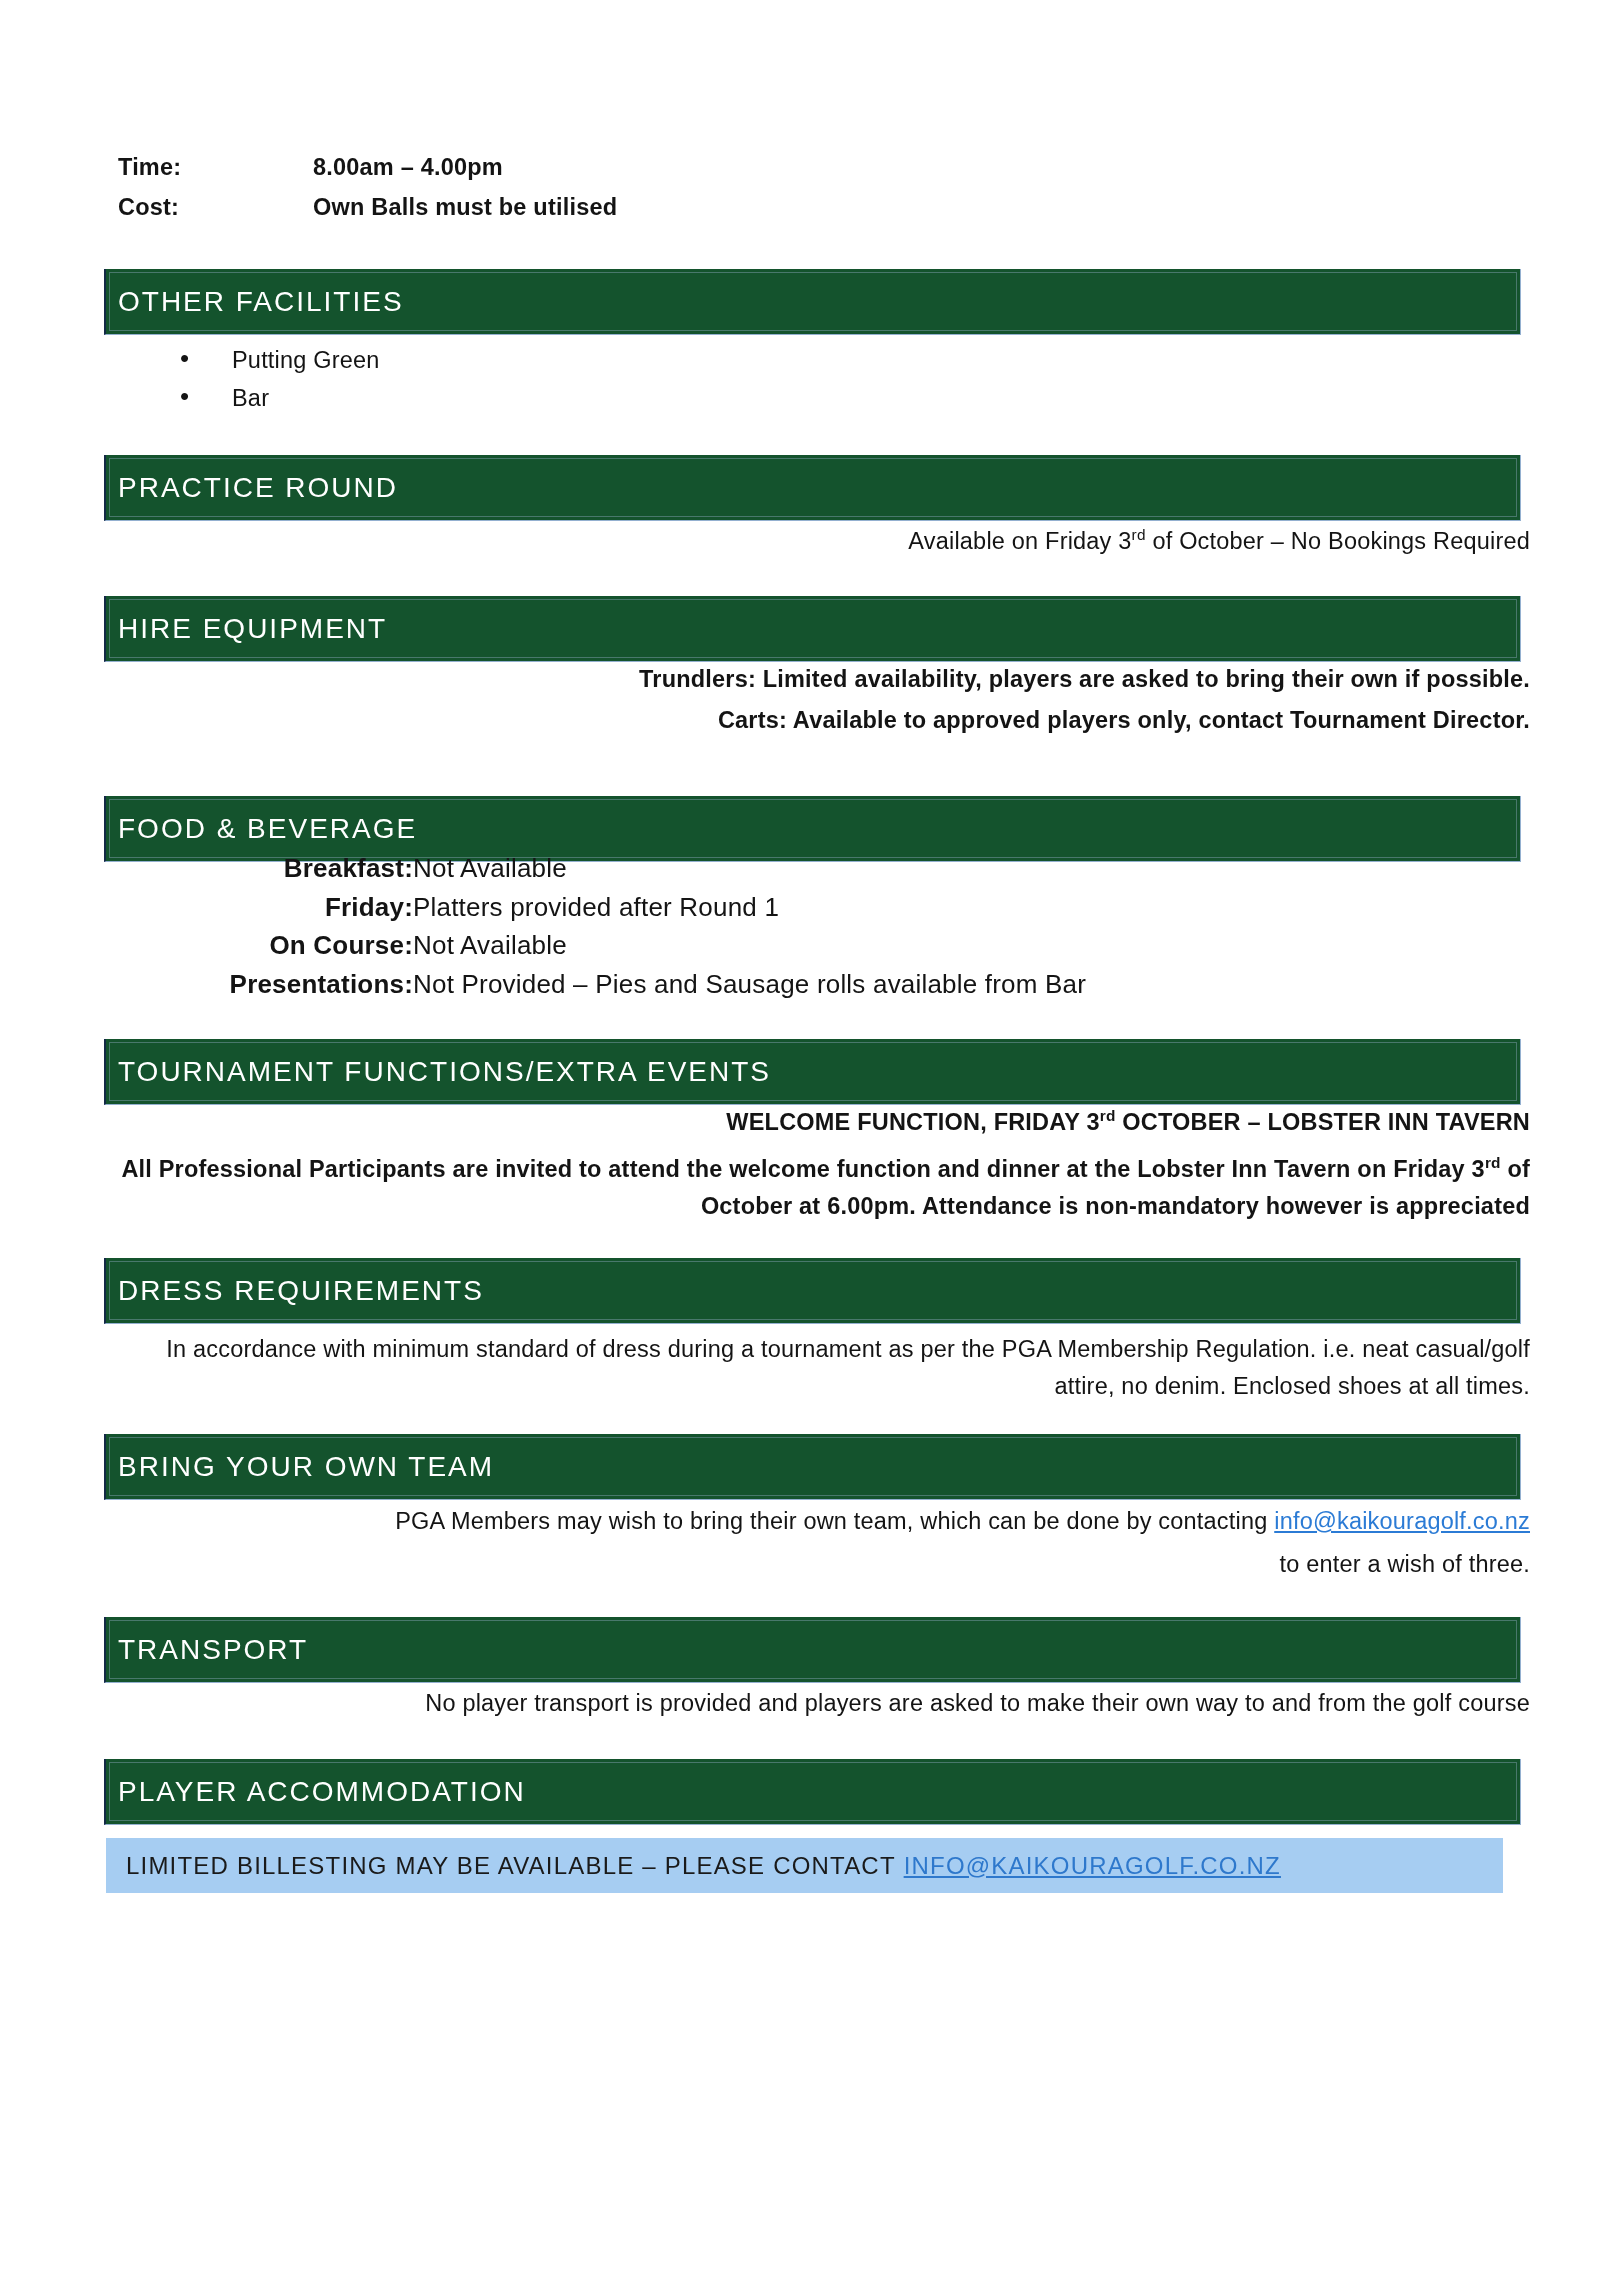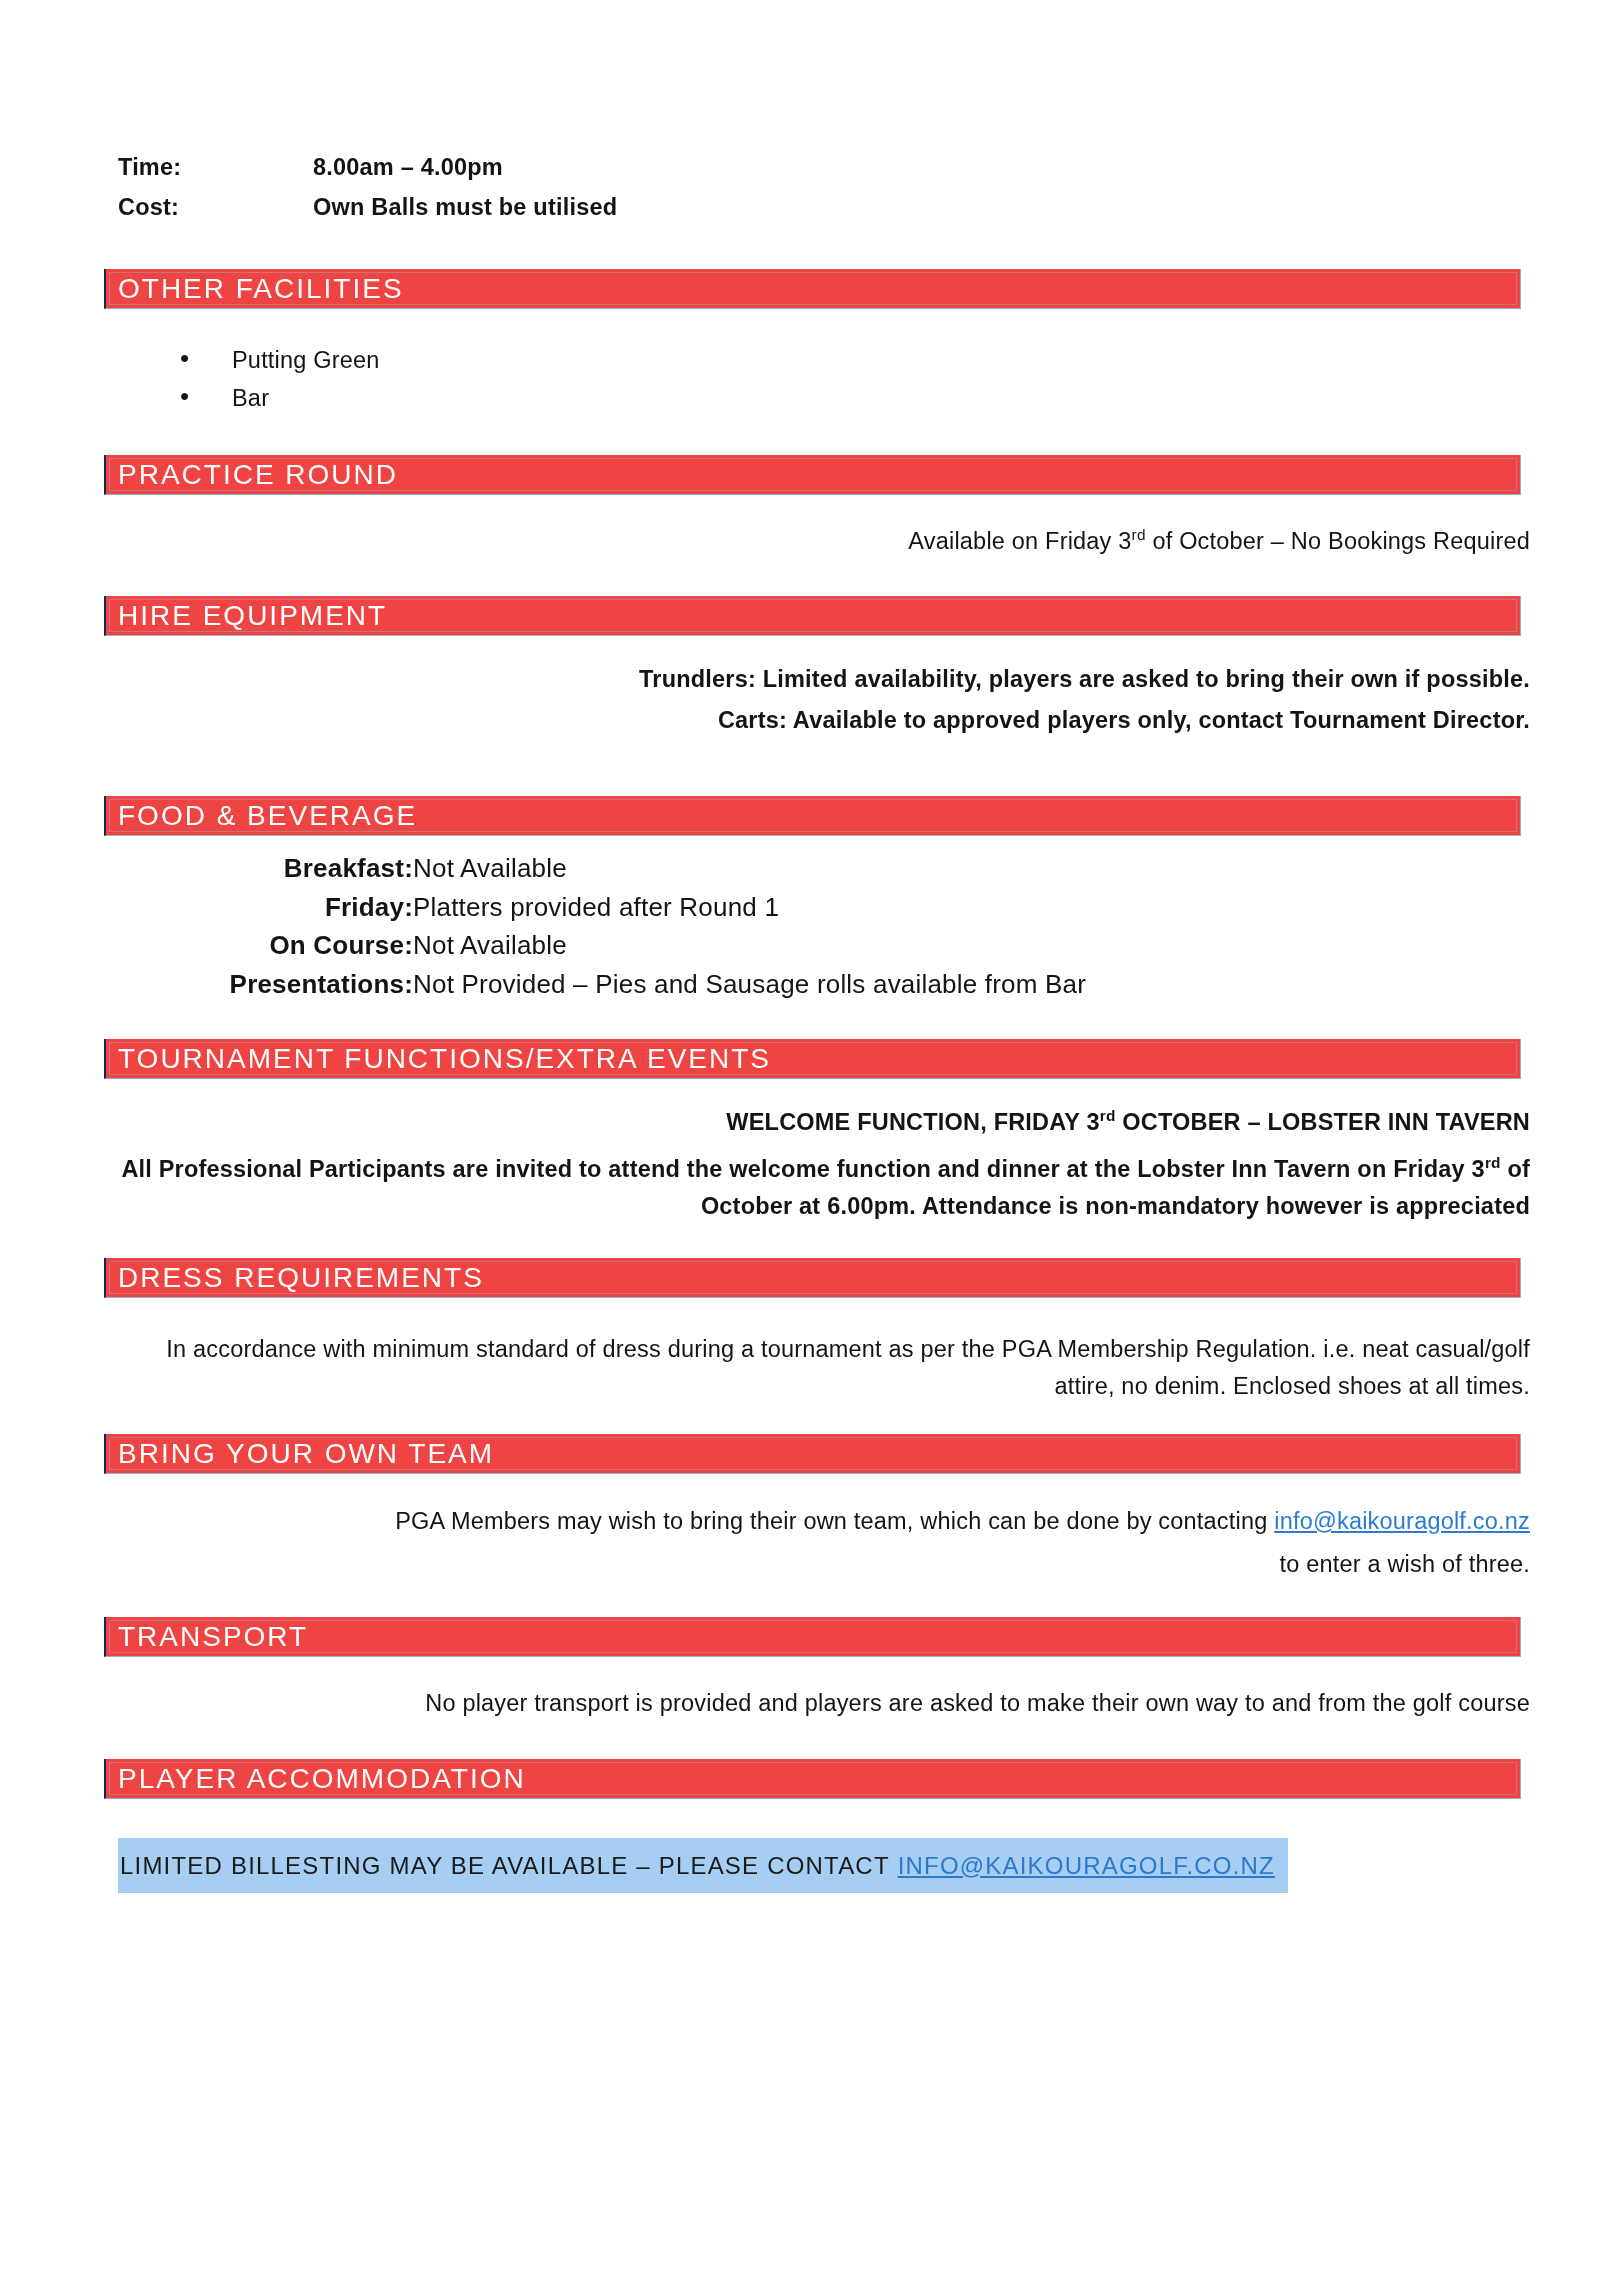--- a/index.html
+++ b/index.html
@@ -11,22 +11,22 @@
   }
   .abs{position:absolute;}
 
   
   .info-block{left:118px;top:153px;width:1412px;}
   .info-row{display:flex;line-height:29px;margin-bottom:10.5px;font-weight:700;font-size:23.5px;letter-spacing:0.2px;}
   .info-row .lbl{width:195px;flex:0 0 195px;}
 
   
   .bar{
-    position:absolute;left:104px;width:1417px;height:40px;
-    background:#ef4444;
+    position:absolute;left:104px;width:1417px;height:66px;
+    background:#14532d;
     border-left:2.4px solid #142946;
     border-bottom:1.6px solid #94b0d0;
     border-right:1.6px solid #94b0d0;
     box-sizing:border-box;
     display:flex;align-items:center;
   }
   .bar::after{
     content:"";position:absolute;inset:3.2px;border:0.8px solid rgba(160,182,214,.38);
     pointer-events:none;
   }
@@ -48,23 +48,23 @@
 
   
   .kv-block{left:118px;width:1412px;}
   .kv-row{display:flex;line-height:29px;margin-bottom:9.7px;font-size:26px;letter-spacing:0.2px;text-align:right;}
   .kv-row .lbl{width:295px;flex:0 0 295px;font-weight:700;}
 
   a.link{color:#2b7bd5;text-decoration:underline;cursor:pointer;}
 
   
   .notice{
-    position:absolute;left:118px;top:1838px;width:1170px;height:55px;
+    position:absolute;left:106px;top:1838px;width:1397px;height:55px;
     background:#a6cdf2;display:flex;align-items:center;
-    box-sizing:border-box;padding-left:2px;
+    box-sizing:border-box;padding-left:20px;
     font-size:24px;letter-spacing:1.2px;color:#1a1a1a;white-space:nowrap;
   }
   .notice a.link{color:#2e78cc;}
 
   
   #bar-facilities{top:269px;}
   #list-facilities{top:346px;}
   #bar-practice{top:455px;}
   #para-practice{top:527px;}
   #bar-hire{top:596px;}

